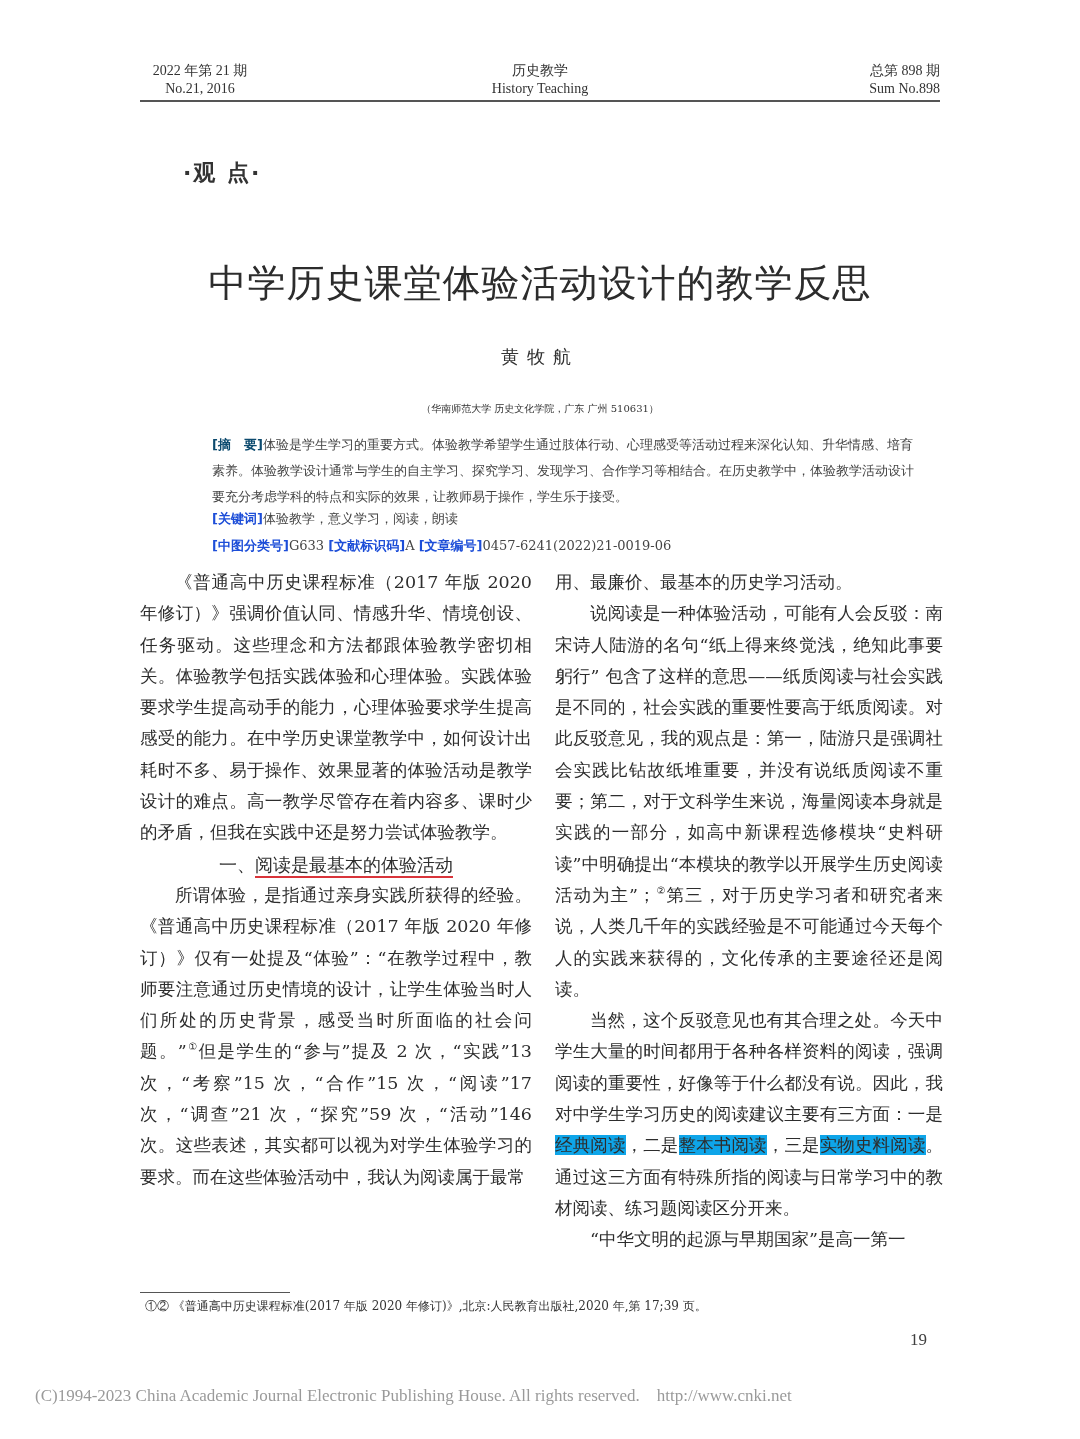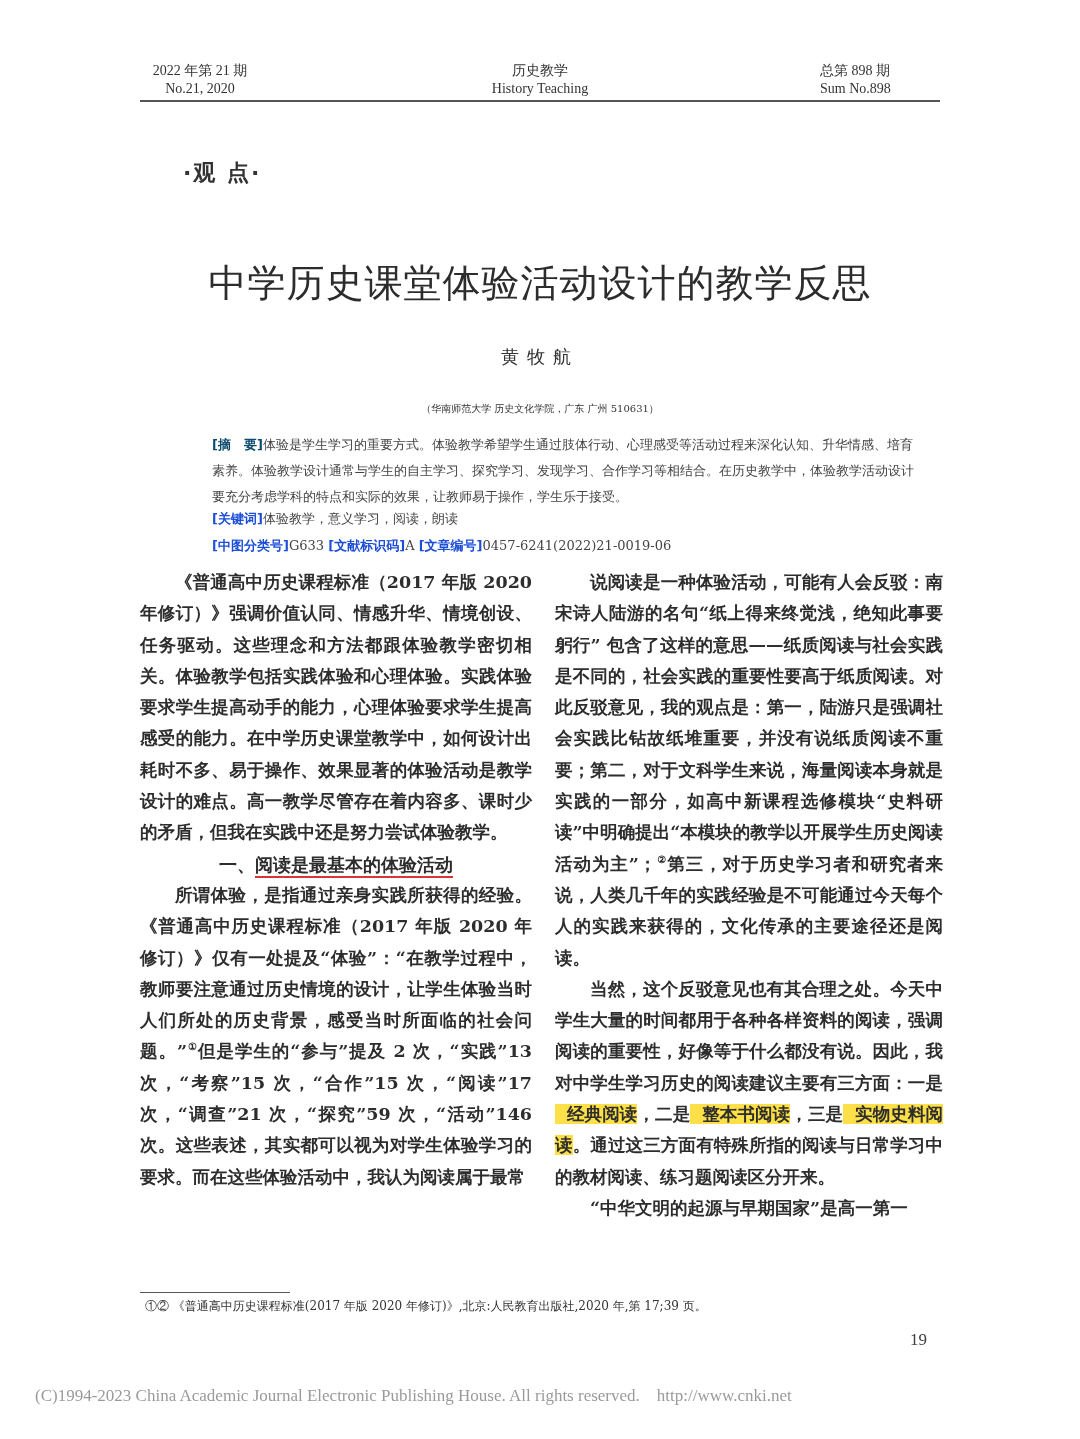--- a/index.html
+++ b/index.html
@@ -4,51 +4,51 @@
 <style>
   html, body { margin:0; padding:0; }
   body {
     width:1080px; height:1439px; background:#ffffff; position:relative; overflow:hidden;
     color:#2a2a2a; font-family:"DejaVu Serif", "Liberation Serif", serif;
   }
   
   .hdr-col { position:absolute; top:62px; font-family:"Liberation Serif", serif; font-size:14px; line-height:18px; color:#333; }
   .hdr-left { left:145px; text-align:center; width:110px; }
   .hdr-center { left:440px; width:200px; text-align:center; }
-  .hdr-right { left:820px; width:120px; text-align:left; }
+  .hdr-right { left:820px; width:120px; text-align:right; }
   .hdr-rule { position:absolute; left:140px; top:100px; width:800px; height:2px; background:#555; }
   .section-tag { position:absolute; left:145px; top:158px; font-size:22px; font-weight:bold; color:#333; letter-spacing:2px; font-family:"DejaVu Sans", sans-serif;margin-left:38px; }
   .title { position:absolute; left:0; width:1080px; top:258px; text-align:center; font-size:38px; color:#2c2c2c; letter-spacing:1px; font-family:"DejaVu Sans", sans-serif; font-weight:normal; }
   .author { position:absolute; left:0; width:1080px; top:345px; text-align:center; font-size:18px; letter-spacing:8px; color:#333; }
   .affil { position:absolute; left:0; width:1080px; top:402px; text-align:center; font-size:10px; color:#333; }
   .abstract { position:absolute; left:212px; top:432px; width:710px; font-size:13px; line-height:26px; color:#444; }
   .abstract .lbl { font-weight:bold; color:#0c4a6e; font-family:"DejaVu Sans", sans-serif; }
   .meta-line { position:absolute; left:212px; font-size:13px; color:#444; }
   .meta-line .lbl { font-weight:bold; color:#1d4ed8; font-family:"DejaVu Sans", sans-serif; }
   
   .col { position:absolute; top:567px; width:392px; font-size:17.5px; line-height:31.3px; color:#2d2d2d; text-align:justify; }
   .col-left { left:140px; }
   .col-right { left:555px; width:388px; }
-  .col p { margin:0; text-indent:2em;font-weight:bold; }
+  .col p { margin:0; text-indent:2em; }
   .col p.noindent { text-indent:0; }
   .sec-heading { text-align:center; margin:30px 0 26px 0; font-size:18px; text-indent:0 !important; }
   .sec-heading .ul { border-bottom:2px solid #d9343a; padding-bottom:1px; }
-  .hl { background:#fde047;padding-left:12px; }
+  .hl { background:#0ea5e9; }
   sup { font-size:10px; line-height:0; }
   .fn-rule { position:absolute; left:140px; top:1292px; width:150px; height:1px; background:#555; }
   .footnote { position:absolute; left:145px; top:1298px; font-size:12px; color:#333; }
   .pagenum { position:absolute; left:910px; top:1330px; font-size:17px; color:#404040; font-family:"Liberation Serif", serif; }
   .copyright { position:absolute; left:35px; top:1386px; font-size:17px; color:#9a9a9a; font-family:"Liberation Serif", serif; white-space:pre; }
 </style>
 </head>
 <body>
 
 <div class="hdr-col hdr-left">
   <div>2022 年第 21 期</div>
-  <div>No.21, 2020</div>
+  <div>No.21, 2016</div>
 </div>
 <div class="hdr-col hdr-center">
   <div>历史教学</div>
   <div>History Teaching</div>
 </div>
 <div class="hdr-col hdr-right">
   <div>总第 898 期</div>
   <div>Sum No.898</div>
 </div>
 <div class="hdr-rule"></div>
@@ -72,20 +72,21 @@
   <span class="lbl">[文章编号]</span><span>0457-6241(2022)21-0019-06</span>
 </div>
 
 <div class="col col-left">
   <p>《普通高中历史课程标准（2017 年版 2020 年修订）》强调价值认同、情感升华、情境创设、任务驱动。这些理念和方法都跟体验教学密切相关。体验教学包括实践体验和心理体验。实践体验要求学生提高动手的能力，心理体验要求学生提高感受的能力。在中学历史课堂教学中，如何设计出耗时不多、易于操作、效果显著的体验活动是教学设计的难点。高一教学尽管存在着内容多、课时少的矛盾，但我在实践中还是努力尝试体验教学。</p>
   <p class="sec-heading"><span>一、</span><span class="ul">阅读是最基本的体验活动</span></p>
   <p><span>所谓体验，是指通过亲身实践所获得的经验。《普通高中历史课程标准（2017 年版 2020 年修订）》仅有一处提及“体验”：“在教学过程中，教师要注意通过历史情境的设计，让学生体验当时人们所处的历史背景，感受当时所面临的社会问题。”</span><sup>①</sup><span>但是学生的“参与”提及 2 次，“实践”13 次，“考察”15 次，“合作”15 次，“阅读”17 次，“调查”21 次，“探究”59 次，“活动”146 次。这些表述，其实都可以视为对学生体验学习的要求。而在这些体验活动中，我认为阅读属于最常</span></p>
 </div>
 
 <div class="col col-right">
+  <p class="noindent">用、最廉价、最基本的历史学习活动。</p>
   <p><span>说阅读是一种体验活动，可能有人会反驳：南宋诗人陆游的名句“纸上得来终觉浅，绝知此事要躬行” 包含了这样的意思——纸质阅读与社会实践是不同的，社会实践的重要性要高于纸质阅读。对此反驳意见，我的观点是：第一，陆游只是强调社会实践比钻故纸堆重要，并没有说纸质阅读不重要；第二，对于文科学生来说，海量阅读本身就是实践的一部分，如高中新课程选修模块“史料研读”中明确提出“本模块的教学以开展学生历史阅读活动为主”；</span><sup>②</sup><span>第三，对于历史学习者和研究者来说，人类几千年的实践经验是不可能通过今天每个人的实践来获得的，文化传承的主要途径还是阅读。</span></p>
   <p><span>当然，这个反驳意见也有其合理之处。今天中学生大量的时间都用于各种各样资料的阅读，强调阅读的重要性，好像等于什么都没有说。因此，我对中学生学习历史的阅读建议主要有三方面：一是</span><span class="hl">经典阅读</span><span>，二是</span><span class="hl">整本书阅读</span><span>，三是</span><span class="hl">实物史料阅读</span><span>。通过这三方面有特殊所指的阅读与日常学习中的教材阅读、练习题阅读区分开来。</span></p>
   <p>“中华文明的起源与早期国家”是高一第一</p>
 </div>
 
 <div class="fn-rule"></div>
 <div class="footnote">①②  《普通高中历史课程标准(2017 年版 2020 年修订)》,北京:人民教育出版社,2020 年,第 17;39 页。</div>
 <div class="pagenum">19</div>
 <div class="copyright">(C)1994-2023 China Academic Journal Electronic Publishing House. All rights reserved.    http://www.cnki.net</div>
 

